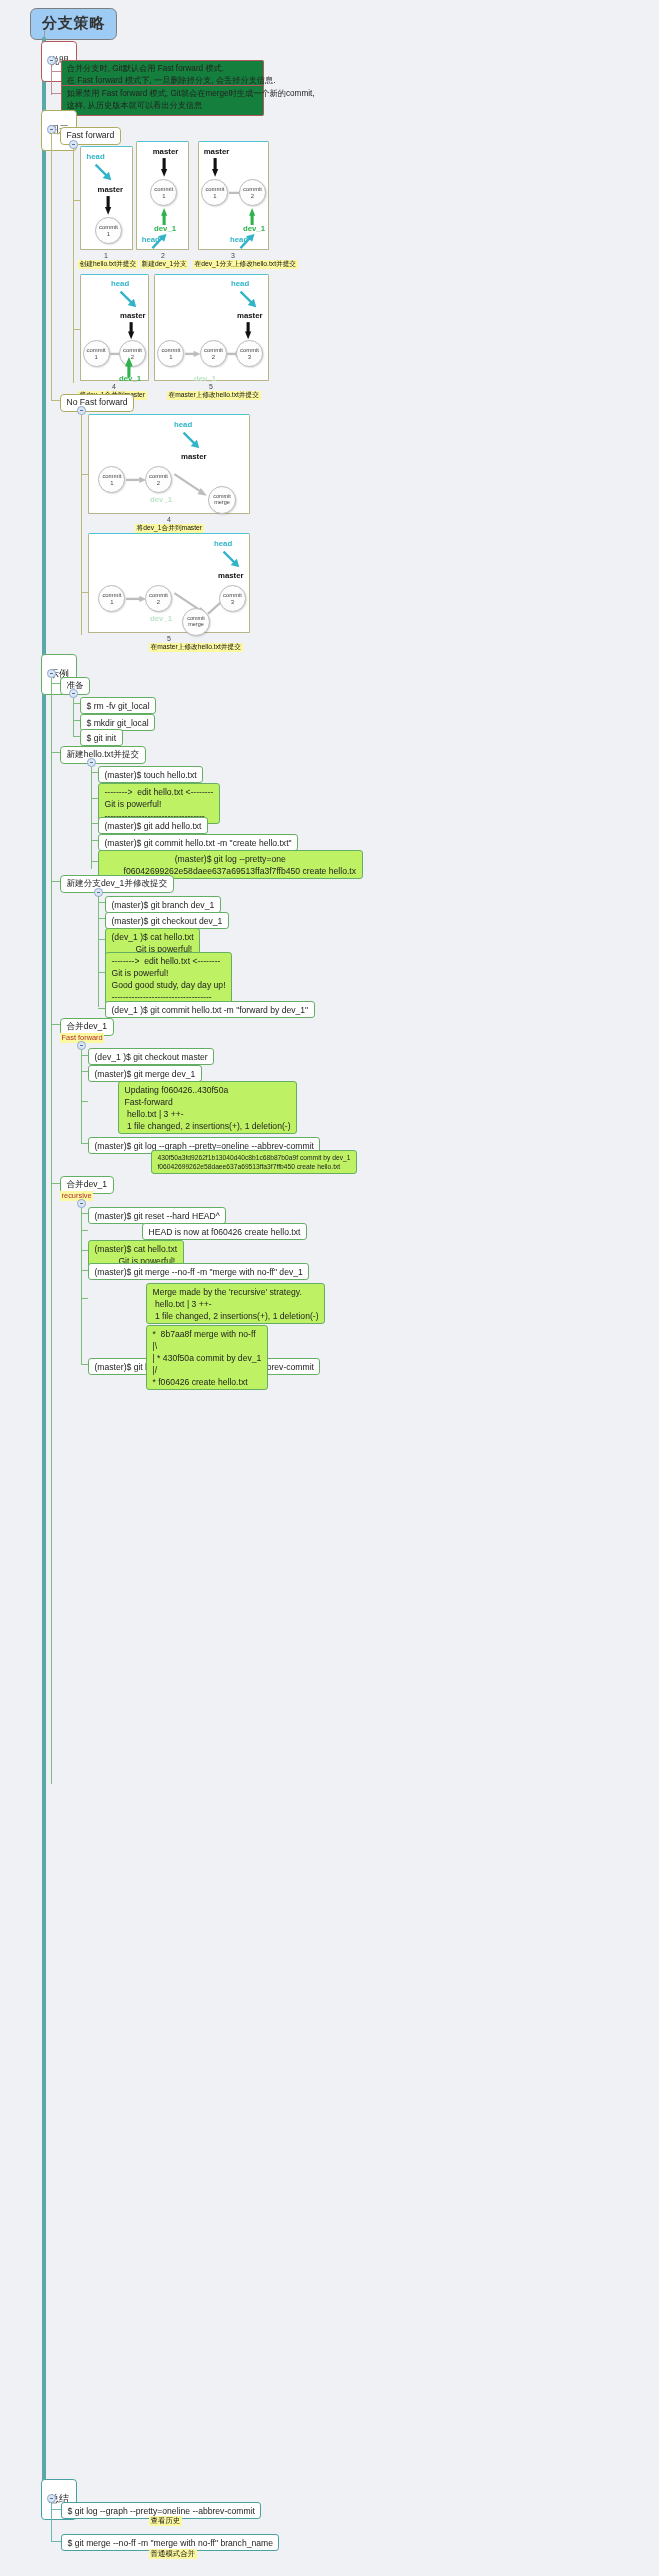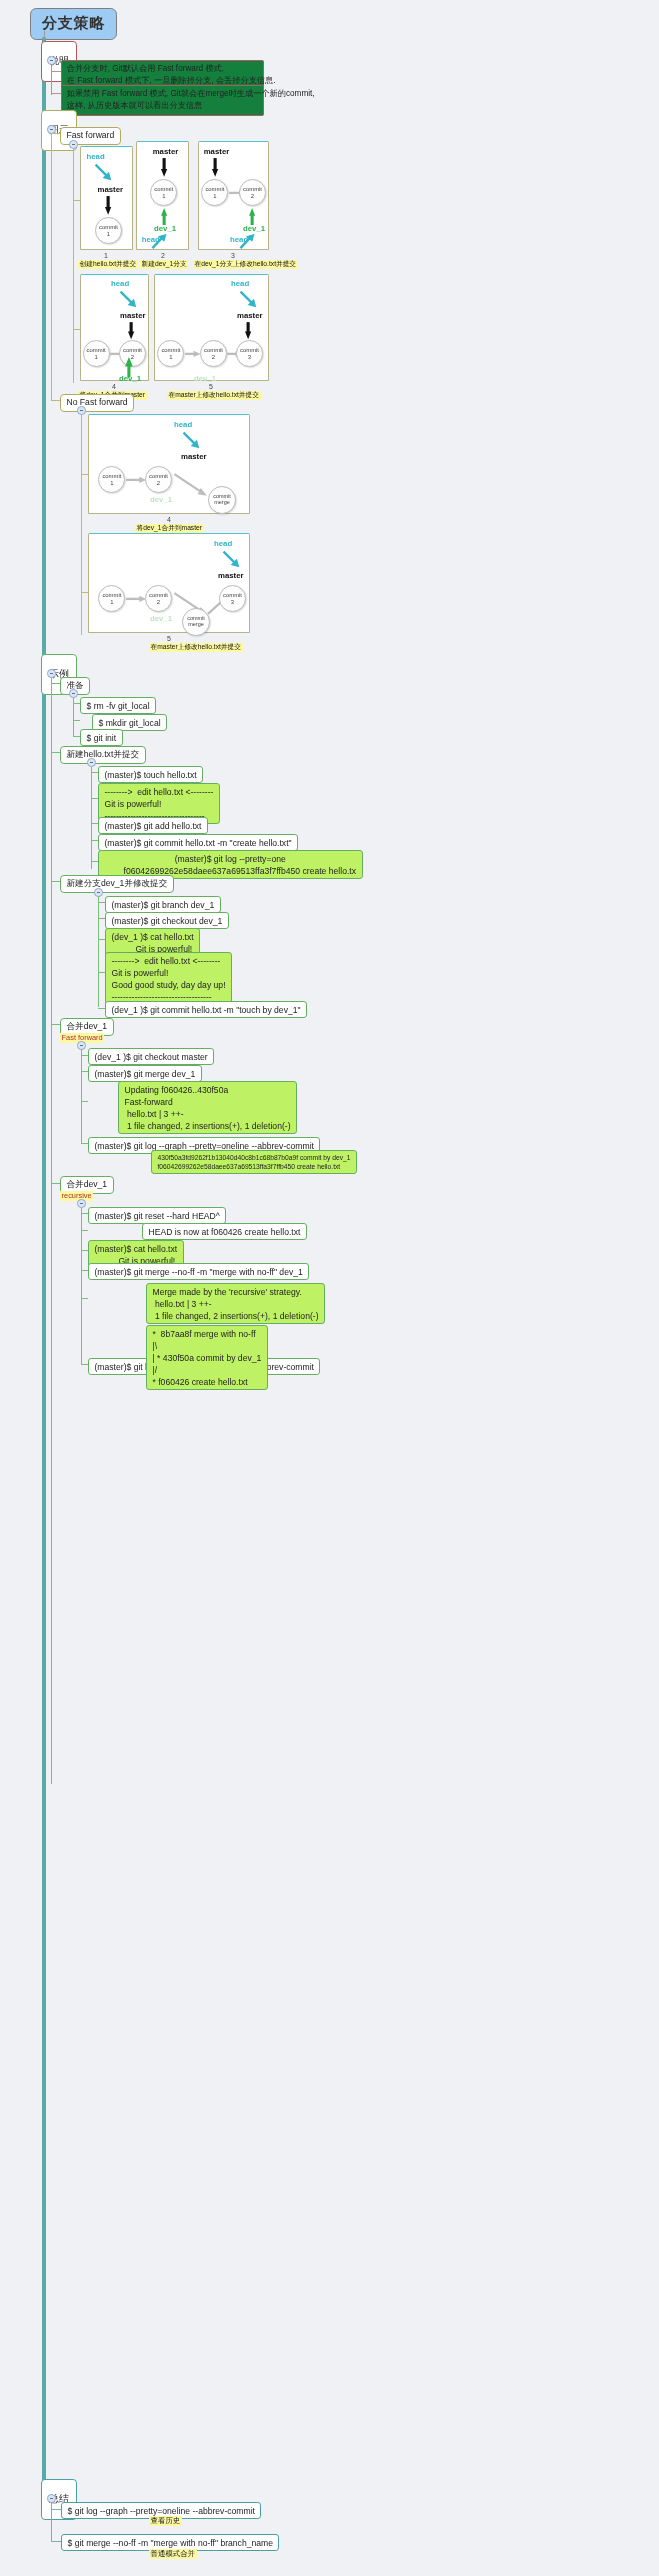--- a/index.html
+++ b/index.html
@@ -393,21 +393,21 @@
 <div class="vline c-green" style="left:51px;top:678px;height:1106px;"></div>
 
 <div class="hline c-green" style="left:51px;top:683px;width:10.2px;"></div>
 <div class="node n-green" style="left:60px;top:677px;">准备</div>
 <div class="collapse" style="left:69px;top:689px;"></div>
 <div class="vline c-green" style="left:73px;top:698px;height:38px;"></div>
 
 <div class="hline c-green" style="left:73px;top:703px;width:7px;"></div>
 <div class="cmd" style="left:80px;top:697px;">$ rm -fv git_local</div>
 <div class="hline c-green" style="left:73px;top:720px;width:7px;"></div>
-<div class="cmd" style="left:92px;top:714px;">$ mkdir git_local</div>
+<div class="cmd" style="left:80px;top:714px;">$ mkdir git_local</div>
 <div class="hline c-green" style="left:73px;top:736px;width:7px;"></div>
 <div class="cmd" style="left:80px;top:729px;">$ git init</div>
 
 <div class="hline c-green" style="left:51px;top:752px;width:10.2px;"></div>
 <div class="node n-green" style="left:60px;top:746px;">新建hello.txt并提交</div>
 <div class="collapse" style="left:87px;top:758px;"></div>
 <div class="vline c-green" style="left:91px;top:767px;height:102px;"></div>
 
 <div class="hline c-green" style="left:91px;top:772px;width:7px;"></div>
 <div class="cmd" style="left:98px;top:766px;">(master)$ touch hello.txt</div>
@@ -434,21 +434,21 @@
 <div class="cmd" style="left:105px;top:912px;">(master)$ git checkout dev_1</div>
 <div class="hline c-green" style="left:98px;top:939px;width:7px;"></div>
 <div class="cmd multiline" style="left:105px;top:928px;">(dev_1 )$ cat hello.txt
           Git is powerful!</div>
 <div class="hline c-green" style="left:98px;top:972px;width:7px;"></div>
 <div class="cmd multiline" style="left:105px;top:952px;">--------&gt;  edit hello.txt &lt;--------
 Git is powerful!
 Good good study, day day up!
 -----------------------------------</div>
 <div class="hline c-green" style="left:98px;top:1008px;width:7px;"></div>
-<div class="cmd" style="left:105px;top:1001px;">(dev_1 )$ git commit hello.txt -m "touch by dev_1"</div>
+<div class="cmd" style="left:105px;top:1001px;">(dev_1 )$ git commit hello.txt -m "forward by dev_1"</div>
 
 <div class="hline c-green" style="left:51px;top:1024px;width:10.2px;"></div>
 <div class="node n-green" style="left:60px;top:1018px;">合并dev_1</div>
 <div class="hl red" style="left:60px;top:1033px;">Fast forward</div>
 <div class="collapse" style="left:77px;top:1041px;"></div>
 <div class="vline c-green" style="left:81px;top:1049px;height:94px;"></div>
 
 <div class="hline c-green" style="left:81px;top:1055px;width:7px;"></div>
 <div class="cmd" style="left:88px;top:1048px;">(dev_1 )$ git checkout master</div>
 <div class="hline c-green" style="left:81px;top:1071px;width:7px;"></div>

